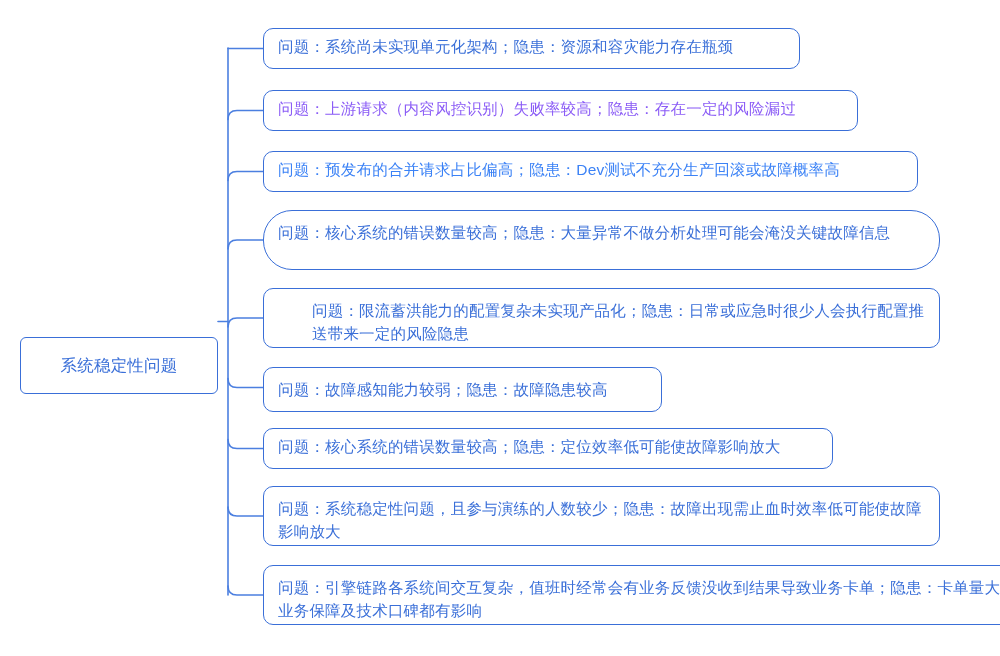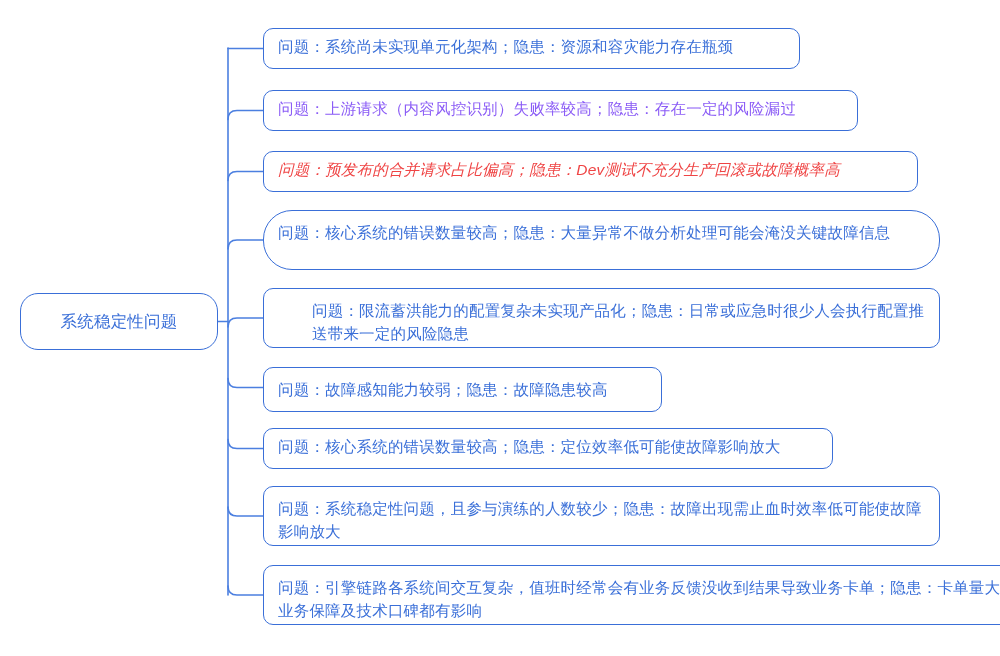--- a/index.html
+++ b/index.html
@@ -39,24 +39,25 @@
     border-radius: 10px;
     background: #ffffff;
     color: #3a6fd8;
     display: flex;
     align-items: center;
     line-height: 1.48;
     letter-spacing: 0.2px;
   }
 
   .node-root {
-    border-radius: 18px;
+    border-radius: 6px;
     justify-content: center;
     text-align: center;
     font-size: 16.5px;
+    margin-top: 44px;
   }
 
   .node-branch {
     font-size: 15.5px;
     padding: 9px 14px 9px 14px;
     align-items: flex-end;
   }
 
   .node-branch.two-line {
     align-items: flex-start;
@@ -97,21 +98,21 @@
     <span class="node-label">系统稳定性问题</span>
   </div>
 
   <div id="branch-container">
       <div class="node node-branch" style="left: 263px; top: 28px; width: 537px; height: 41px; border-color: rgb(58, 111, 216); color: rgb(58, 111, 216);">
         <span class="node-label">问题：系统尚未实现单元化架构；隐患：资源和容灾能力存在瓶颈</span>
       </div>
       <div class="node node-branch" style="left: 263px; top: 90px; width: 595px; height: 41px; border-color: rgb(58, 111, 216); color: #8b5cf6;">
         <span class="node-label">问题：上游请求（内容风控识别）失败率较高；隐患：存在一定的风险漏过</span>
       </div>
-      <div class="node node-branch" style="left: 263px; top: 151px; width: 655px; height: 41px; border-color: rgb(58, 111, 216); color: #ef4444; font-style: italic;">
+      <div class="node node-branch" style="left: 263px; top: 151px; width: 655px; height: 41px; border-color: rgb(58, 111, 216); color: #3b82f6;">
         <span class="node-label">问题：预发布的合并请求占比偏高；隐患：Dev测试不充分生产回滚或故障概率高</span>
       </div>
       <div class="node node-branch two-line" style="left: 263px; top: 210px; width: 677px; height: 60px; border-color: rgb(58, 111, 216); color: rgb(58, 111, 216); border-radius: 29px;">
         <span class="node-label">问题：核心系统的错误数量较高；隐患：大量异常不做分析处理可能会淹没关键故障信息</span>
       </div>
       <div class="node node-branch two-line" style="left: 263px; top: 288px; width: 677px; height: 60px; border-color: rgb(58, 111, 216); color: rgb(58, 111, 216); padding-left: 48px;">
         <span class="node-label">问题：限流蓄洪能力的配置复杂未实现产品化；隐患：日常或应急时很少人会执行配置推送带来一定的风险隐患</span>
       </div>
       <div class="node node-branch" style="left: 263px; top: 367px; width: 399px; height: 45px; border-color: rgb(58, 111, 216); color: rgb(58, 111, 216);">
         <span class="node-label">问题：故障感知能力较弱；隐患：故障隐患较高</span>

